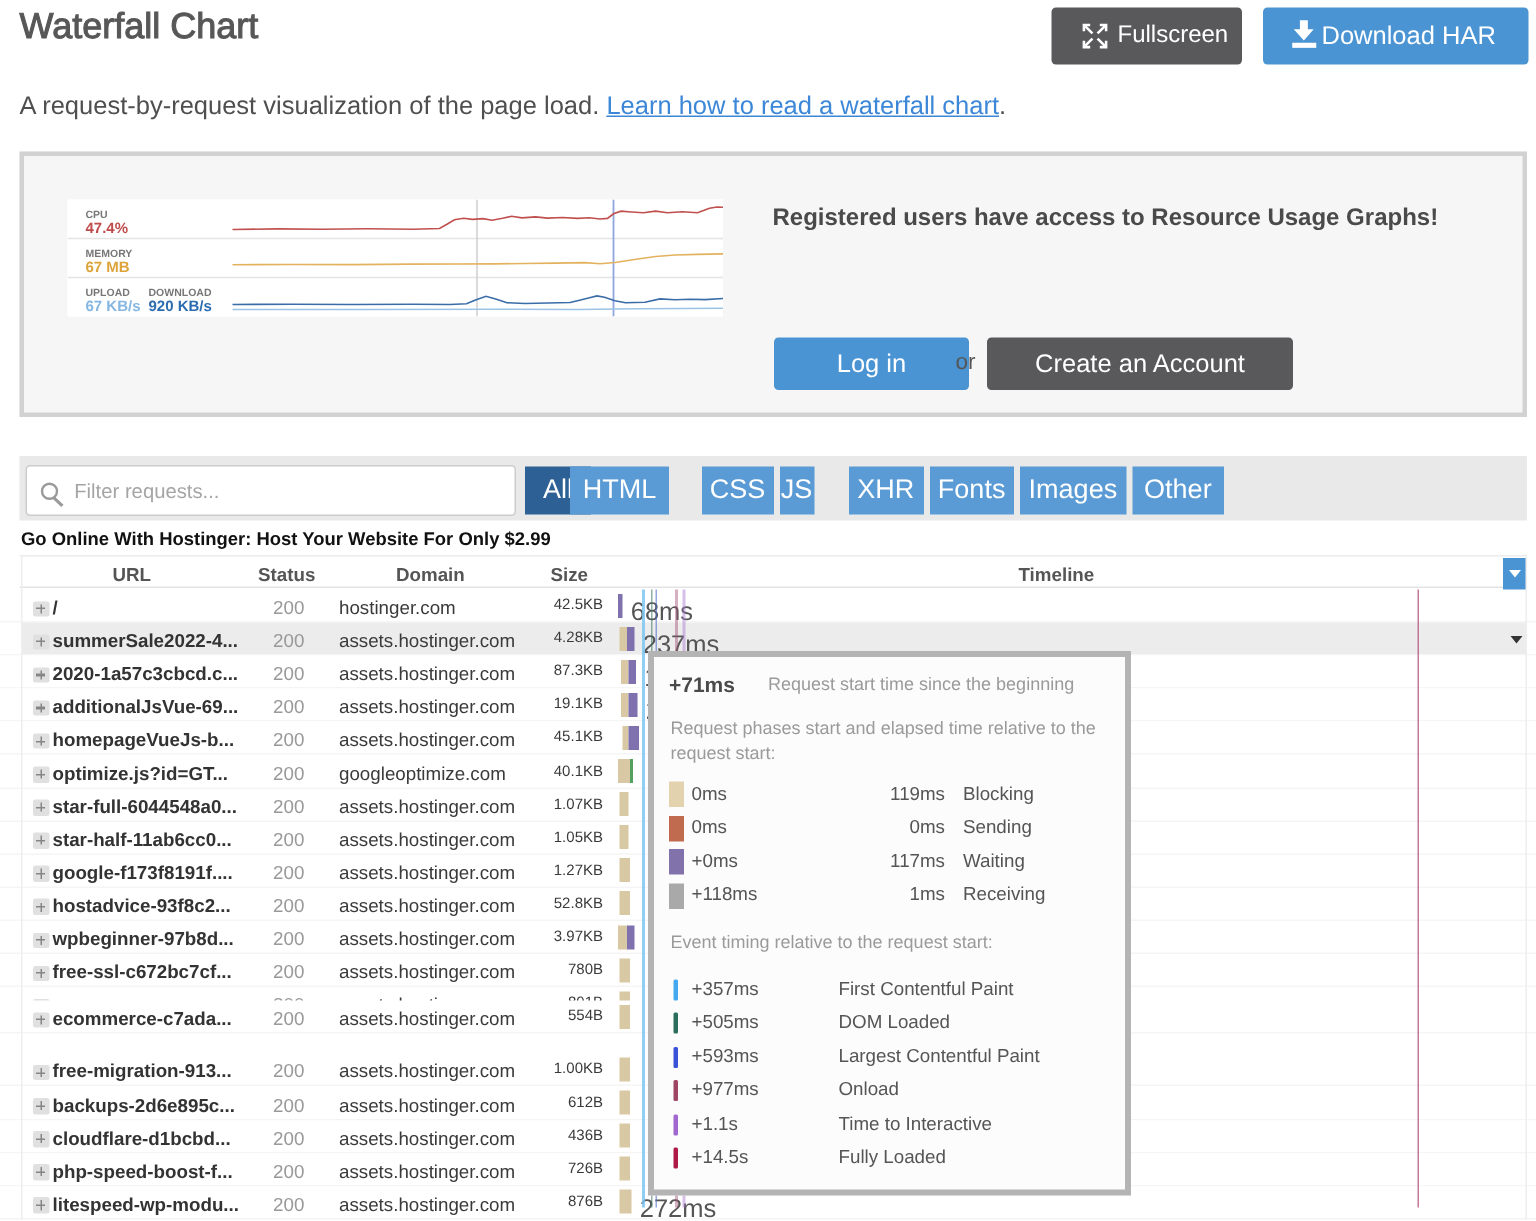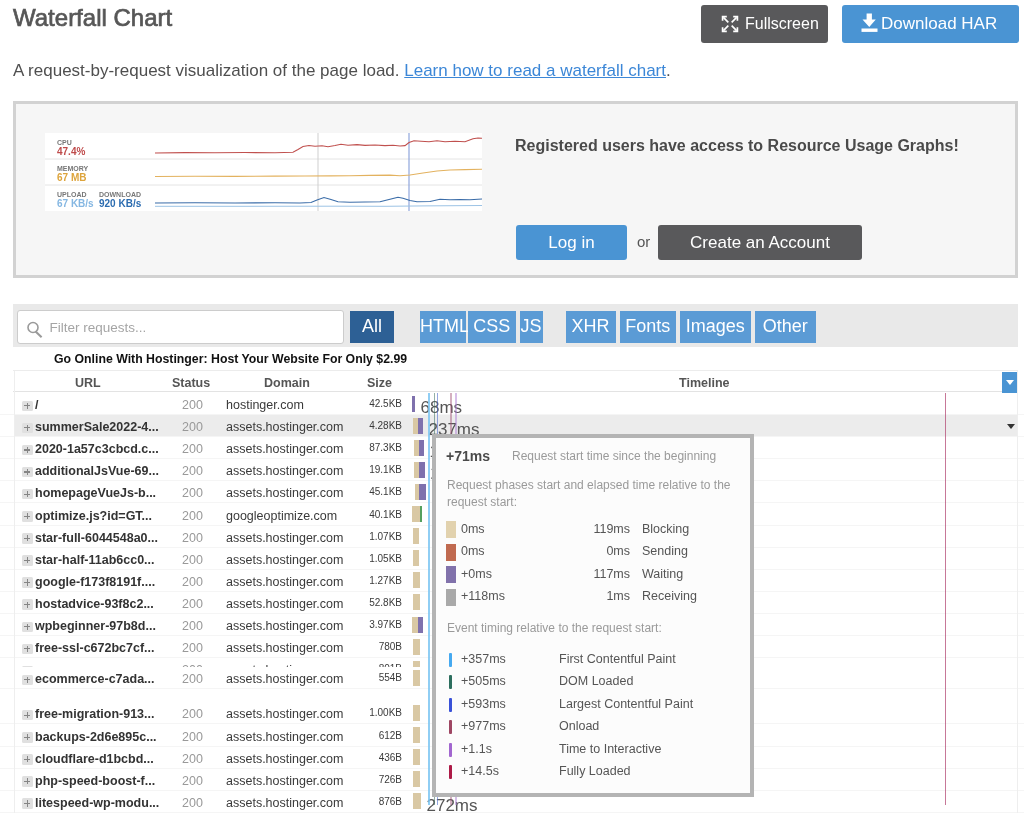--- a/index.html
+++ b/index.html
@@ -14,33 +14,33 @@
 #btn-dl { left:842px; width:177px; background:#4a94d3; }
 #subtitle { left:13px; top:61px; font-size:17px; color:#4f4f4f; }
 #subtitle a { color:#3c87d7; text-decoration:underline; }
 
 
 #promo { left:13px; top:101px; width:1005px; height:177px; background:#f6f6f6; border:3px solid #d2d2d2; }
 #graph { left:45px; top:133px; width:437px; height:78px; background:#fff; }
 #promo-h { left:515px; top:137px; font-size:16px; font-weight:bold; color:#4a4a4a; }
 #promo-p { left:515px; top:165px; font-size:15.2px; color:#4f4f4f; line-height:22px; }
 .btn2 { position:absolute; top:225px; height:35px; border-radius:3px; color:#fff; font-size:17px; text-align:center; line-height:35px; }
-#btn-login { left:516px; width:111px; background:#4a94d3; }
+#btn-login { left:516px; width:130px; background:#4a94d3; }
 #or { left:637px; top:233px; font-size:15px; color:#555; }
 #btn-create { left:658px; width:204px; background:#59595b; }
 
 
 #fbar { left:13px; top:304px; width:1005px; height:43px; background:#e9e9e9; }
 #finput { left:16.8px; top:309.5px; width:327.7px; height:34px; background:#fff; border:1px solid #ccc; border-radius:3px; }
 #fplace { left:49.5px; top:319.5px; font-size:13.5px; color:#a5a5a5; }
 .tab { position:absolute; top:311px; height:31.5px; background:#5b9bd5; color:#fff; font-size:18px; text-align:center; line-height:31.5px; }
 .tab.active { background:#2d6095; }
 
 
-#adline { left:14px; top:351.5px; font-size:12.3px; font-weight:bold; color:#111;margin-left:40px; }
+#adline { left:14px; top:351.5px; font-size:12.3px; font-weight:bold; color:#111; }
 
 
 #thead { left:13px; top:370px; width:1005px; height:22px; border-top:1px solid #ececec; border-bottom:1px solid #e3e3e3; }
 .th { position:absolute; top:5px; font-size:12.5px; font-weight:bold; color:#555; }
 #tl-dd { left:1002px; top:371.5px; width:16px; height:22px; background:#4a94d3; }
 #tl-dd:after { content:""; position:absolute; left:4px; top:8.5px; border-left:4px solid transparent; border-right:4px solid transparent; border-top:5.5px solid #fff; }
 #tbody { left:0px; top:393px; width:1024px; }
 .row { position:absolute; left:0; width:1024px; height:22.1px; border-bottom:1px solid #f5f5f5; background:#fff; }
 .row.hl { background:none; }
 .plus { position:absolute; left:22px; top:7.5px; width:10.5px; height:10.5px; background:#e0e0e0; border-radius:1.5px; }
@@ -126,21 +126,21 @@
 
   <div class="abs" id="fbar"></div>
   <div class="abs" id="finput"></div>
   <svg class="abs" style="left:26px;top:320px" width="17" height="18">
       <circle cx="7" cy="7.5" r="5" fill="none" stroke="#9a9a9a" stroke-width="1.6"></circle>
       <line x1="9.6" y1="11.6" x2="15.6" y2="17.2" stroke="#9a9a9a" stroke-width="2.1"></line>
     </svg>
   <div class="abs" id="fplace">Filter requests...</div>
   <div id="tabs">
       <div class="tab active" style="left:350px;width:44px">All</div>
-      <div class="tab" style="left:420px;width:46px">HTML</div>
+      <div class="tab" style="left:380px;width:66px">HTML</div>
       <div class="tab" style="left:468px;width:47.5px">CSS</div>
       <div class="tab" style="left:519.5px;width:23px">JS</div>
       <div class="tab" style="left:565.5px;width:50px">XHR</div>
       <div class="tab" style="left:619.5px;width:56.5px">Fonts</div>
       <div class="tab" style="left:680px;width:70.5px">Images</div>
       <div class="tab" style="left:754.5px;width:61.5px">Other</div>
     </div>
 
   <div class="abs" id="adline">Go Online With Hostinger: Host Your Website For Only $2.99</div>
 

